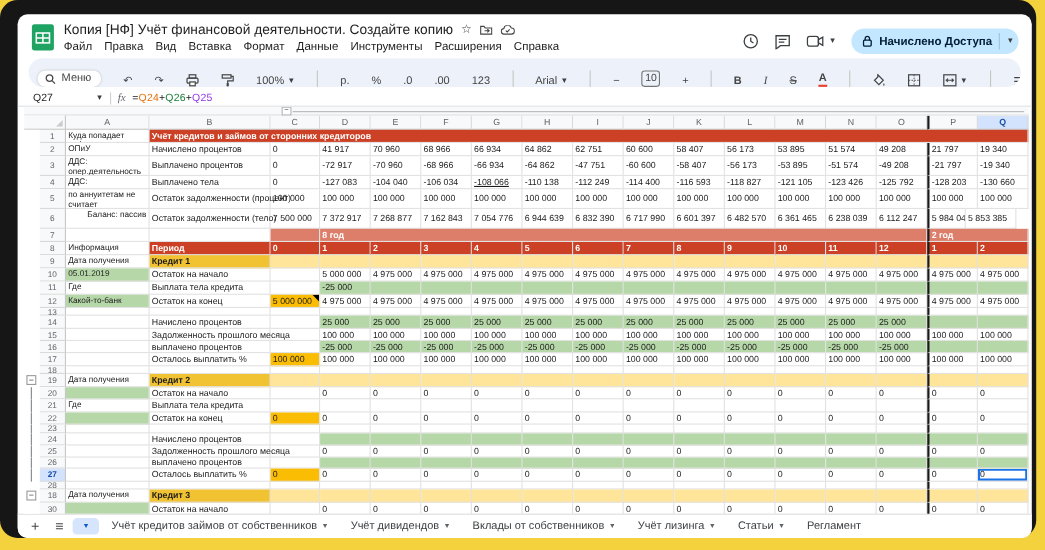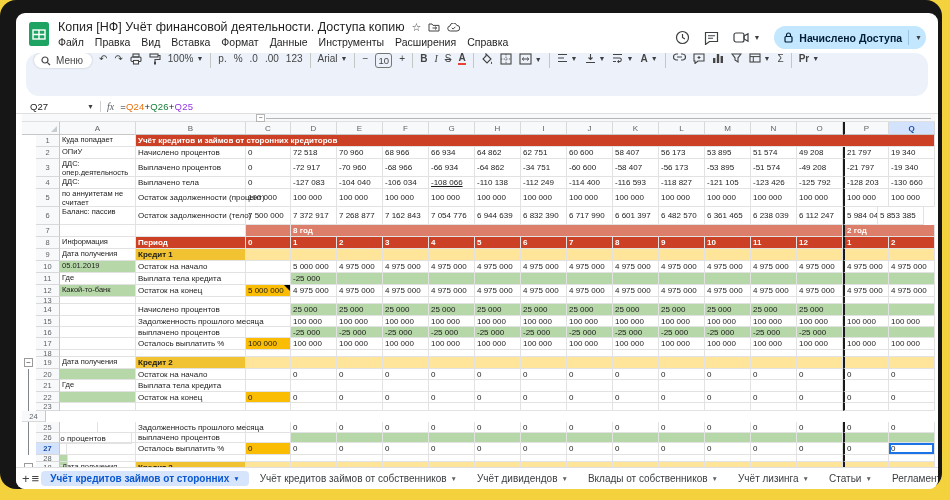--- a/index.html
+++ b/index.html
@@ -18,21 +18,21 @@
   .menurow span { cursor:default; }
   .spacer { flex:1; }
   .rightctrls { display:flex; align-items:center; gap:14px; margin-top:6px; }
   .icobtn { display:flex; align-items:center; color:#3c4043; }
   .share { display:flex; align-items:center; background:#c2e7ff; border-radius:12px; height:23px; padding:0 4px 0 10px; gap:6px; }
   .share .lbl { font-size:10.5px; color:#001d35; font-weight:bold; white-space:nowrap; }
   .share .sep { width:1px; height:15px; background:#9bc4e0; }
   .caret { font-size:7px; color:#3c4043; }
 
   
-  .toolbar { display:flex; align-items:flex-start; background:#edf2fa; border-radius:13px; height:43px; margin:2px 10px 3px 10px; padding:0 8px; gap:7px; font-size:10px; color:#444; white-space:nowrap; overflow:hidden; }
+  .toolbar { display:flex; align-items:flex-end; background:#edf2fa; border-radius:13px; height:26px; margin:2px 10px 3px 10px; padding:0 8px; gap:20px; font-size:10px; color:#444; white-space:nowrap; overflow:hidden; }
   .tb-it { display:flex; align-items:center; gap:3px; flex-shrink:0; }
   .tb-div { width:1px; height:15px; background:#c4c7c5; flex-shrink:0; }
   .menu-pill { background:#fff; border-radius:12px; padding:2px 9px 2px 7px; display:flex; gap:5px; align-items:center; box-shadow:0 0 2px rgba(0,0,0,.25); }
   .fs-box { border:1px solid #747775; border-radius:3px; width:17px; height:15px; display:flex; align-items:center; justify-content:center; font-size:9.5px; }
   .bold { font-weight:bold; }
   .ital { font-style:italic; font-family:"Liberation Serif", serif; }
   .strik { text-decoration:line-through; }
   .tcol { border-bottom:2px solid #ea4335; line-height:1; font-weight:bold; }
 
   
@@ -90,21 +90,21 @@
 
   <div class="topbar">
     <svg class="logo" viewBox="0 0 22 26">
       <rect x="1" y="1" width="20" height="24" rx="2.5" fill="#1ea362"></rect>
       <rect x="5" y="9" width="12" height="9" fill="none" stroke="#fff" stroke-width="1.4"></rect>
       <line x1="5" y1="13.5" x2="17" y2="13.5" stroke="#fff" stroke-width="1.4"></line>
       <line x1="11" y1="9" x2="11" y2="18" stroke="#fff" stroke-width="1.4"></line>
     </svg>
     <div class="tblock">
       <div class="titlerow">
-        <span class="doc-title">Копия [НФ] Учёт финансовой деятельности. Доступа копию</span>
+        <span class="doc-title">Копия [НФ] Учёт финансовой деятельности. Создайте копию</span>
         <span class="t-ico">☆</span>
         <svg class="t-ico" width="12" height="10" viewBox="0 0 12 10">
             <path d="M1 2h3l1 1.4h6V9H1z" fill="none" stroke="#444" stroke-width="1"></path>
             <path d="M4.5 6h4M7 4.5L8.7 6 7 7.5" fill="none" stroke="#444" stroke-width="1"></path>
           </svg>
         <svg class="t-ico" width="13" height="9" viewBox="0 0 13 9">
             <path d="M3.5 8A2.5 2.5 0 013 3a3.5 3.5 0 016.8-.6A2.6 2.6 0 0110 8z" fill="none" stroke="#444" stroke-width="1"></path>
             <path d="M4.8 4.8l1.3 1.3 2.3-2.3" fill="none" stroke="#444" stroke-width="1"></path>
           </svg>
       </div>
@@ -326,21 +326,21 @@
           <div class="rowhdr" style="height: 12px;">1</div>
           <div class="cell col-A" style="width: 76px; height: 12px;">Куда попадает инфо</div>
           <div class="cell col-B red" style="width: 799px; height: 12px;">Учёт кредитов и займов от сторонних кредиторов</div>
         </div>
         <div class="r" style="height: 12px;">
           <div class="gutter"></div>
           <div class="rowhdr" style="height: 12px;">2</div>
           <div class="cell col-A" style="width: 76px; height: 12px;">ОПиУ</div>
           <div class="cell col-B" style="width: 110px; height: 12px;">Начислено процентов</div>
           <div class="cell col-C" style="width: 45px; height: 12px;">0</div>
-          <div class="cell col-D" style="width: 46px; height: 12px;">72 518</div>
+          <div class="cell col-D" style="width: 46px; height: 12px;">41 917</div>
           <div class="cell col-E" style="width: 46px; height: 12px;">70 960</div>
           <div class="cell col-F" style="width: 46px; height: 12px;">68 966</div>
           <div class="cell col-G" style="width: 46px; height: 12px;">66 934</div>
           <div class="cell col-H" style="width: 46px; height: 12px;">64 862</div>
           <div class="cell col-I" style="width: 46px; height: 12px;">62 751</div>
           <div class="cell col-J" style="width: 46px; height: 12px;">60 600</div>
           <div class="cell col-K" style="width: 46px; height: 12px;">58 407</div>
           <div class="cell col-L" style="width: 46px; height: 12px;">56 173</div>
           <div class="cell col-M" style="width: 46px; height: 12px;">53 895</div>
           <div class="cell col-N" style="width: 46px; height: 12px;">51 574</div>
@@ -352,21 +352,21 @@
           <div class="gutter"></div>
           <div class="rowhdr" style="height: 18px;">3</div>
           <div class="cell col-A" style="width: 76px; height: 18px;">ДДС: опер.деятельность</div>
           <div class="cell col-B" style="width: 110px; height: 18px;">Выплачено процентов</div>
           <div class="cell col-C" style="width: 45px; height: 18px;">0</div>
           <div class="cell col-D" style="width: 46px; height: 18px;">-72 917</div>
           <div class="cell col-E" style="width: 46px; height: 18px;">-70 960</div>
           <div class="cell col-F" style="width: 46px; height: 18px;">-68 966</div>
           <div class="cell col-G" style="width: 46px; height: 18px;">-66 934</div>
           <div class="cell col-H" style="width: 46px; height: 18px;">-64 862</div>
-          <div class="cell col-I" style="width: 46px; height: 18px;">-34 751</div>
+          <div class="cell col-I" style="width: 46px; height: 18px;">-47 751</div>
           <div class="cell col-J" style="width: 46px; height: 18px;">-60 600</div>
           <div class="cell col-K" style="width: 46px; height: 18px;">-58 407</div>
           <div class="cell col-L" style="width: 46px; height: 18px;">-56 173</div>
           <div class="cell col-M" style="width: 46px; height: 18px;">-53 895</div>
           <div class="cell col-N" style="width: 46px; height: 18px;">-51 574</div>
           <div class="cell col-O" style="width: 46px; height: 18px;">-49 208</div>
           <div class="cell col-P yl" style="width: 46px; height: 18px;">-21 797</div>
           <div class="cell col-Q" style="width: 46px; height: 18px;">-19 340</div>
         </div>
         <div class="r" style="height: 12px;">
@@ -407,21 +407,21 @@
           <div class="cell col-L" style="width: 46px; height: 18px;">100 000</div>
           <div class="cell col-M" style="width: 46px; height: 18px;">100 000</div>
           <div class="cell col-N" style="width: 46px; height: 18px;">100 000</div>
           <div class="cell col-O" style="width: 46px; height: 18px;">100 000</div>
           <div class="cell col-P yl" style="width: 46px; height: 18px;">100 000</div>
           <div class="cell col-Q" style="width: 46px; height: 18px;">100 000</div>
         </div>
         <div class="r" style="height: 18px;">
           <div class="gutter"></div>
           <div class="rowhdr" style="height: 18px;">6</div>
-          <div class="cell col-A" style="width: 76px; height: 18px;">Баланс: пассив</div>
+          <div class="cell col-A" style="width: 76px; height: 18px; text-align: right;">Баланс: пассив</div>
           <div class="cell col-B" style="width: 110px; height: 18px;">Остаток задолженности (тело)</div>
           <div class="cell col-C" style="width: 45px; height: 18px;">7 500 000</div>
           <div class="cell col-D" style="width: 46px; height: 18px;">7 372 917</div>
           <div class="cell col-E" style="width: 46px; height: 18px;">7 268 877</div>
           <div class="cell col-F" style="width: 46px; height: 18px;">7 162 843</div>
           <div class="cell col-G" style="width: 46px; height: 18px;">7 054 776</div>
           <div class="cell col-H" style="width: 46px; height: 18px;">6 944 639</div>
           <div class="cell col-I" style="width: 46px; height: 18px;">6 832 390</div>
           <div class="cell col-J" style="width: 46px; height: 18px;">6 717 990</div>
           <div class="cell col-K" style="width: 46px; height: 18px;">6 601 397</div>
@@ -780,21 +780,21 @@
           <div class="cell col-I" style="width: 46px; height: 8px;"></div>
           <div class="cell col-J" style="width: 46px; height: 8px;"></div>
           <div class="cell col-K" style="width: 46px; height: 8px;"></div>
           <div class="cell col-L" style="width: 46px; height: 8px;"></div>
           <div class="cell col-M" style="width: 46px; height: 8px;"></div>
           <div class="cell col-N" style="width: 46px; height: 8px;"></div>
           <div class="cell col-O" style="width: 46px; height: 8px;"></div>
           <div class="cell col-P yl" style="width: 46px; height: 8px;"></div>
           <div class="cell col-Q" style="width: 46px; height: 8px;"></div>
         </div>
-        <div class="r" style="height: 11px; flex-direction: column;">
+        <div class="r" style="height: 11px;">
           <div class="gutter">
             <div class="vline"></div>
           </div>
           <div class="rowhdr" style="height: 11px;">24</div>
           <div class="cell col-A" style="width: 76px; height: 11px;"></div>
           <div class="cell col-B" style="width: 110px; height: 11px;">Начислено процентов</div>
           <div class="cell col-C" style="width: 45px; height: 11px;"></div>
           <div class="cell col-D green" style="width: 46px; height: 11px;"></div>
           <div class="cell col-E green" style="width: 46px; height: 11px;"></div>
           <div class="cell col-F green" style="width: 46px; height: 11px;"></div>
@@ -945,21 +945,20 @@
           <div class="cell col-Q" style="width: 46px; height: 11px;">0</div>
         </div>
       </div>
   </div>
 
   <div class="tabbar">
     <span class="tbico">+</span>
     <span class="tbico">≡</span>
     <span id="tabs" style="display:flex;gap:2px;">
         <span class="tab active">
-          <span>Учёт кредитов займов от сторонних</span>
           <span class="caret">▼</span>
         </span>
         <span class="tab">
           <span>Учёт кредитов займов от собственников</span>
           <span class="caret">▼</span>
         </span>
         <span class="tab">
           <span>Учёт дивидендов</span>
           <span class="caret">▼</span>
         </span>

